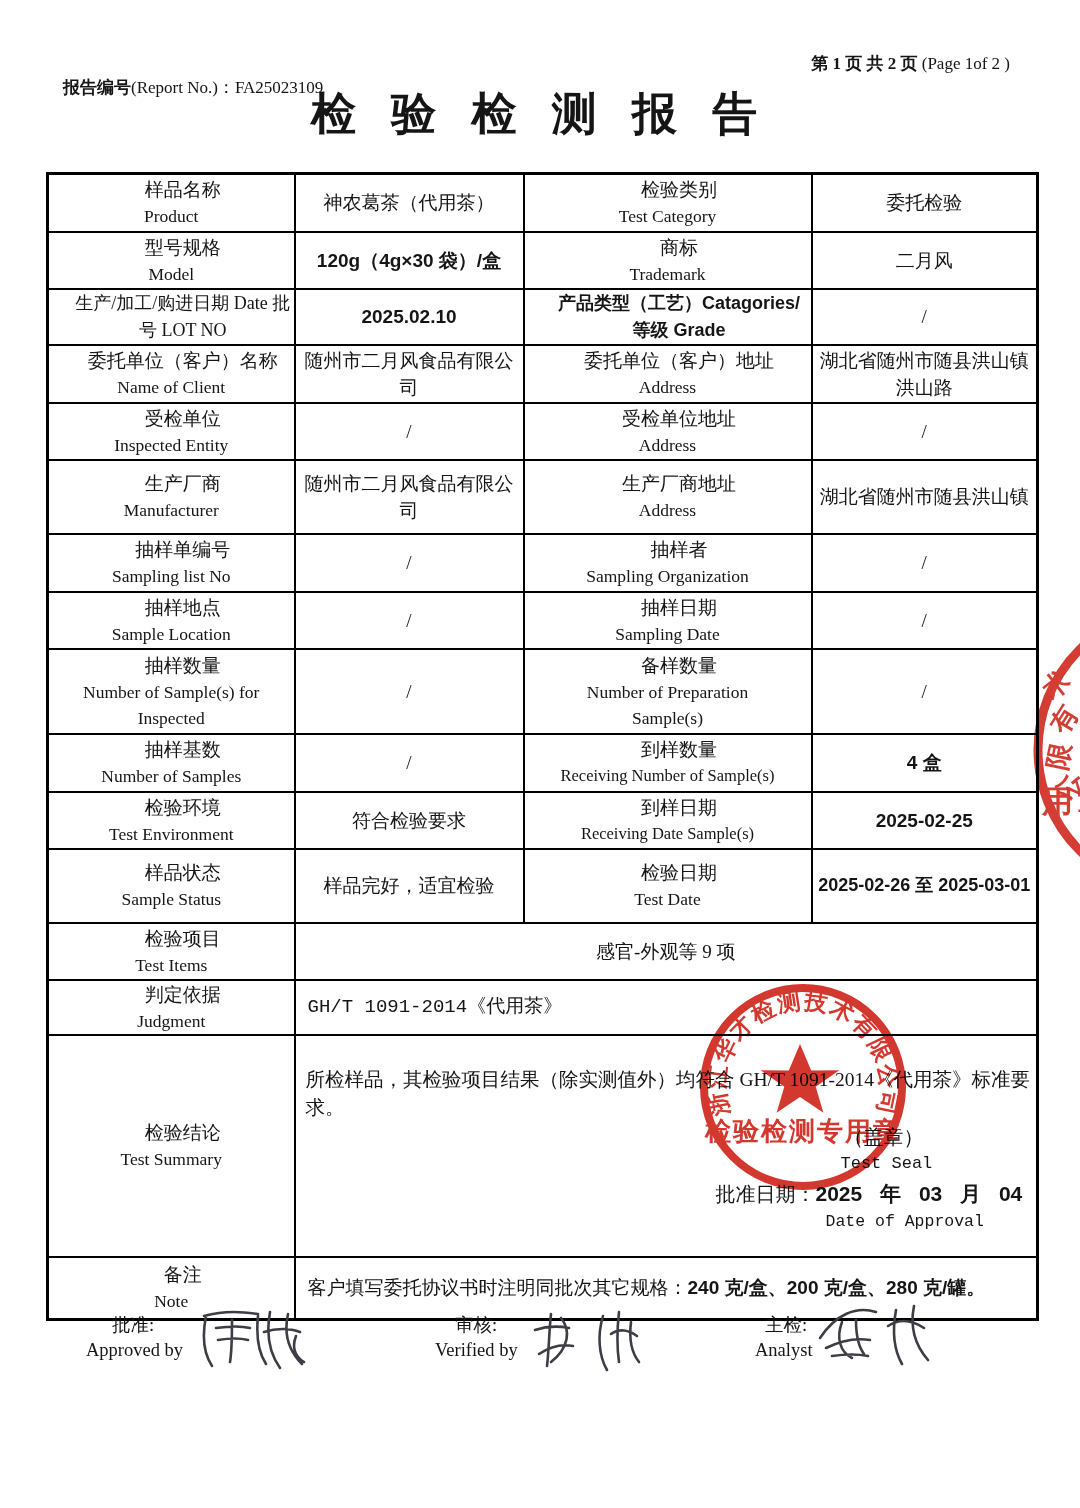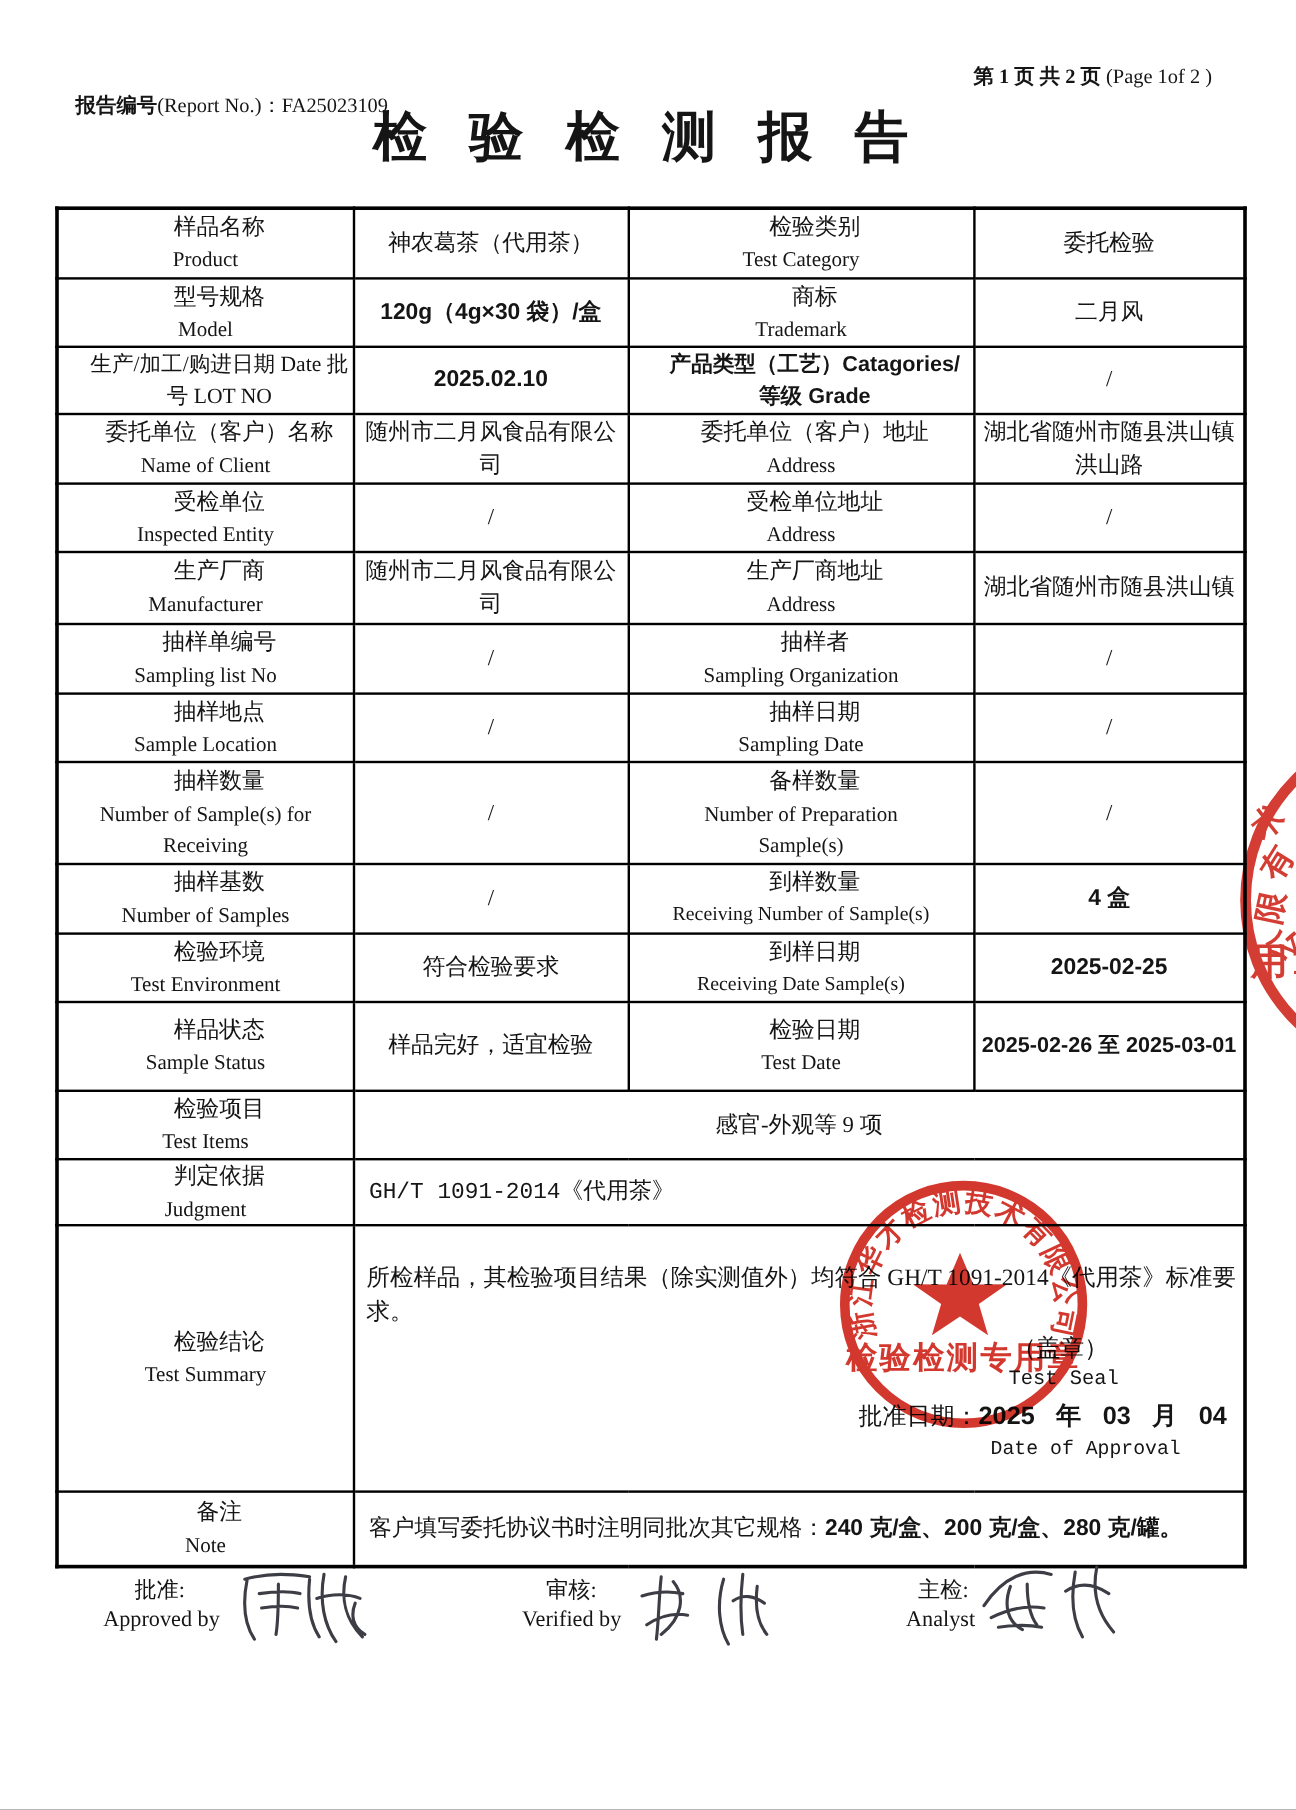--- a/index.html
+++ b/index.html
@@ -124,21 +124,21 @@
             <span class="en">Inspected Entity</span>
           </td>
       <td class="vc"><span class="val">/</span></td>
       <td class="lab">
             <span class="cn">受检单位地址</span>
             <span class="en">Address</span>
           </td>
       <td class="vc"><span class="val">/</span></td>
     </tr>
 
-    <tr style="height:60px">
+    <tr style="height:74px">
       <td class="lab">
             <span class="cn">生产厂商</span>
             <span class="en">Manufacturer</span>
           </td>
       <td class="vc"><span class="val">随州市二月风食品有限公司</span></td>
       <td class="lab">
             <span class="cn">生产厂商地址</span>
             <span class="en">Address</span>
           </td>
       <td class="vc"><span class="val">湖北省随州市随县洪山镇</span></td>
@@ -167,21 +167,21 @@
             <span class="cn">抽样日期</span>
             <span class="en">Sampling Date</span>
           </td>
       <td class="vc"><span class="val">/</span></td>
     </tr>
 
     <tr style="height:85px">
       <td class="lab">
             <span class="cn">抽样数量</span>
             <span class="en">Number of  Sample(s) for</span>
-            <span class="en">Receiving</span>
+            <span class="en">Inspected</span>
           </td>
       <td class="vc"><span class="val">/</span></td>
       <td class="lab">
             <span class="cn">备样数量</span>
             <span class="en">Number of Preparation</span>
             <span class="en">Sample(s)</span>
           </td>
       <td class="vc"><span class="val">/</span></td>
     </tr>
 

